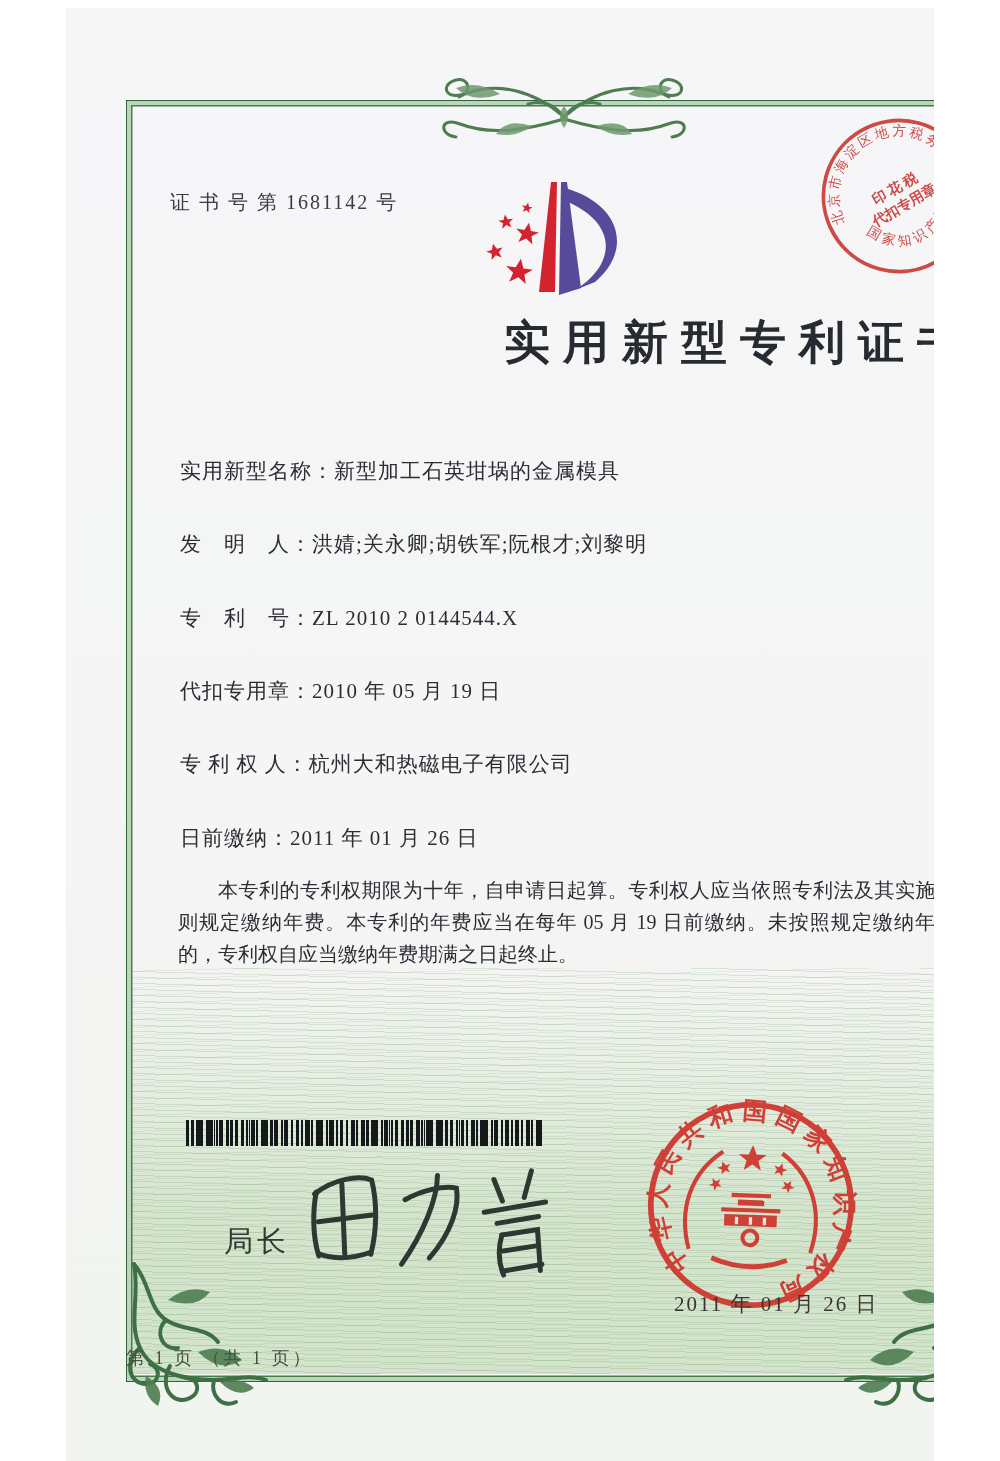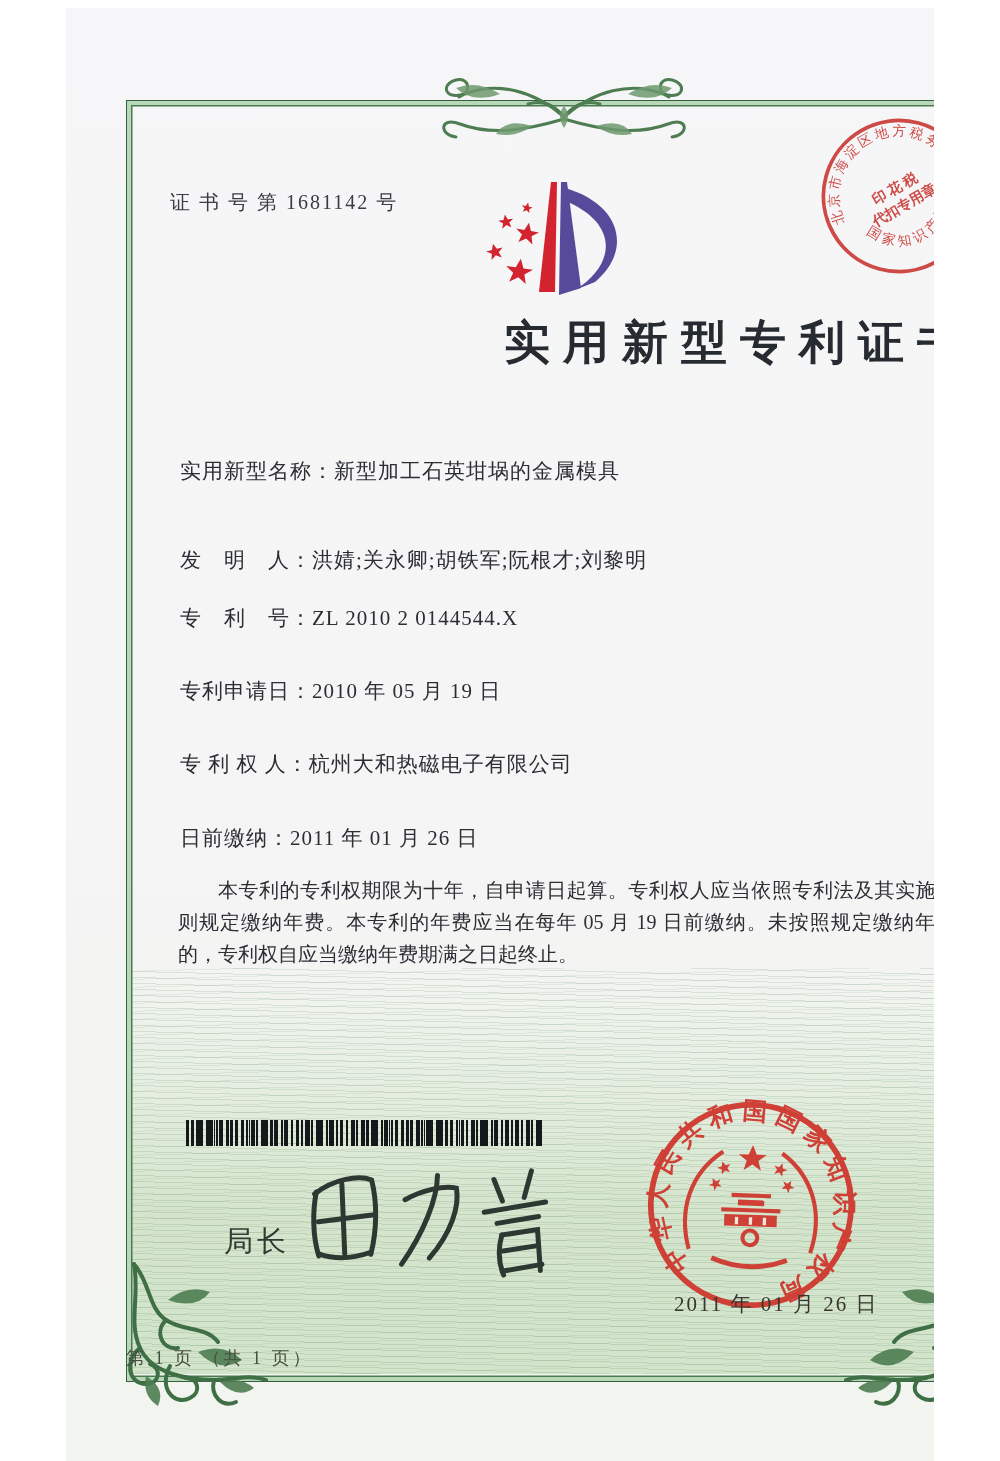--- a/index.html
+++ b/index.html
@@ -41,21 +41,21 @@
     position:absolute;left:748px;top:103px;width:170px;height:170px;
     transform:rotate(-30deg);opacity:.88;
   }
   .title{
     position:absolute;left:60px;top:304px;width:850px;
     text-align:right;font-size:46px;font-weight:bold;color:#262a31;
     letter-spacing:13px;text-indent:13px;
   }
   .fields{position:absolute;left:114px;top:0;width:780px;}
   .field-row{position:absolute;left:0;font-size:21px;letter-spacing:1px;color:#2c2d35;white-space:nowrap;}
-  .fr0{top:449px;text-align:center;} .fr1{top:538px;} .fr2{top:596px;} .fr3{top:669px;} .fr4{top:742px;} .fr5{top:816px;}
+  .fr0{top:449px;text-align:center;} .fr1{top:522px;} .fr2{top:596px;} .fr3{top:669px;} .fr4{top:742px;} .fr5{top:816px;}
   .paras{
     position:absolute;left:112px;top:866px;width:778px;
     font-size:20px;line-height:32px;text-align:justify;color:#2c2d35;
   }
   .paras p{margin:0 0 6px 0;text-indent:2em;}
   .barcode{
     position:absolute;left:120px;top:1112px;width:356px;height:26px;
     background:
       repeating-linear-gradient(90deg,#15181a 0 2px,rgba(0,0,0,0) 2px 5px),
       repeating-linear-gradient(90deg,#15181a 0 3px,rgba(0,0,0,0) 3px 11px),
@@ -169,21 +169,21 @@
     <text x="90" y="86" text-anchor="middle" font-size="15" font-weight="bold" fill="#c8332e">印 花 税</text>
     <text x="90" y="106" text-anchor="middle" font-size="15" font-weight="bold" fill="#c8332e">代扣专用章</text>
   </svg>
 
   <div class="title">实用新型专利证书</div>
 
   <div class="fields">
     <div class="field-row fr0"><span>实用新型名称：</span><span>新型加工石英坩埚的金属模具</span></div>
     <div class="field-row fr1"><span>发　明　人：</span><span>洪婧;关永卿;胡铁军;阮根才;刘黎明</span></div>
     <div class="field-row fr2"><span>专　利　号：</span><span>ZL 2010 2 0144544.X</span></div>
-    <div class="field-row fr3"><span>专利申请日：</span><span>2010 年 05 月 19 日</span></div>
+    <div class="field-row fr3"><span>代扣专用章：</span><span>2010 年 05 月 19 日</span></div>
     <div class="field-row fr4"><span>专 利 权 人：</span><span>杭州大和热磁电子有限公司</span></div>
     <div class="field-row fr5"><span>日前缴纳：</span><span>2011 年 01 月 26 日</span></div>
   </div>
 
   <div class="paras">
     <p>本专利的专利权期限为十年，自申请日起算。专利权人应当依照专利法及其实施细则规定缴纳年费。本专利的年费应当在每年 05 月 19 日前缴纳。未按照规定缴纳年费的，专利权自应当缴纳年费期满之日起终止。</p>
   </div>
 
   <div class="barcode"></div>
 

